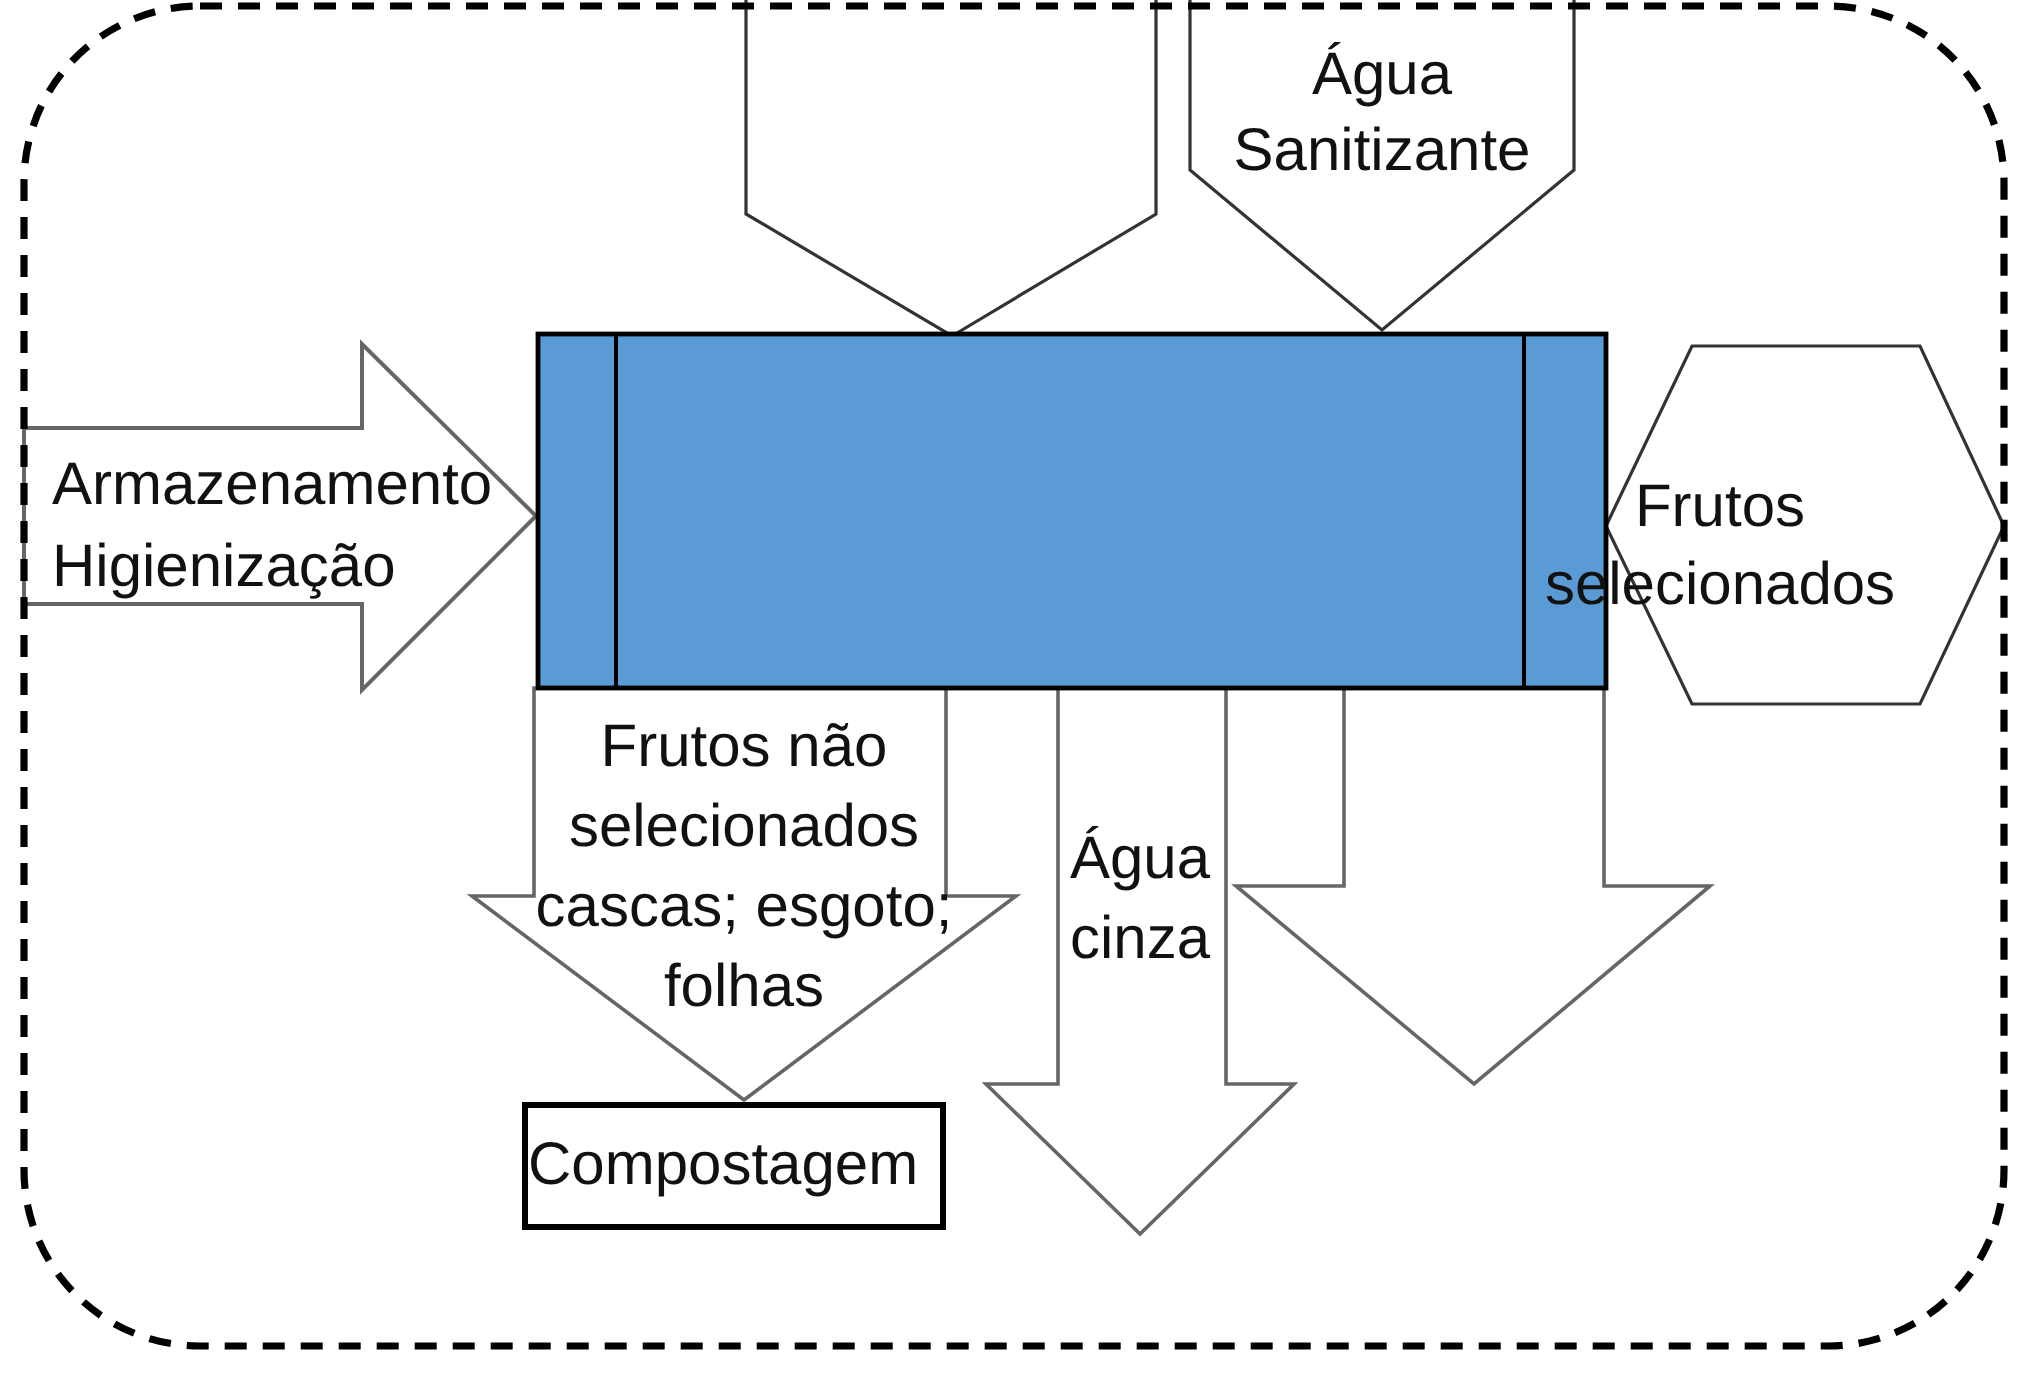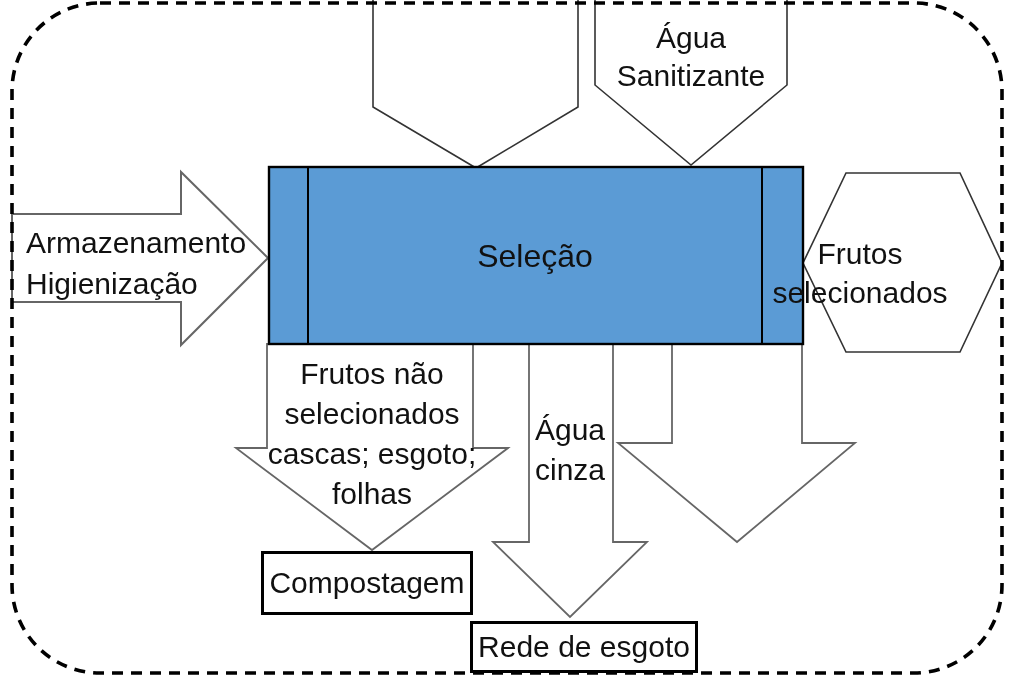--- a/index.html
+++ b/index.html
@@ -55,21 +55,20 @@
   #lbl-geracao {
     left: 633px; top: 371px; width: 210px; font-size: 30px;
   }
   .target-box {
     position: absolute;
     box-sizing: border-box;
     background: #ffffff;
     border: 3px solid #000000;
     display: flex;
     align-items: center;
-    justify-content: center;
     font-size: 30px;
     color: #111111;
   }
   #box-compostagem {
     left: 261px; top: 551px; width: 212px; height: 64px;
   }
   #box-rede-esgoto {
     left: 470px; top: 621px; width: 228px; height: 52px;
   }
 </style>
@@ -97,32 +96,28 @@
     <rect x="269" y="167" width="534" height="177" fill="#5b9bd5" stroke="#000000" stroke-width="2.4"></rect>
     <line x1="308" y1="167" x2="308" y2="344" stroke="#000000" stroke-width="2"></line>
     <line x1="762" y1="167" x2="762" y2="344" stroke="#000000" stroke-width="2"></line>
 
     <rect x="12" y="3" width="990" height="670" rx="88" ry="88" fill="none" stroke="#000000" stroke-width="3.6" stroke-dasharray="11 8"></rect>
   </svg>
 
   <div class="target-box" id="box-compostagem">
     <span>Compostagem</span>
   </div>
-  <div class="target-box" id="box-rede-esgoto">
-    <span>Rede de esgoto</span>
-  </div>
 
   <div class="label" id="lbl-armazenamento">Armazenamento
 Higienização</div>
 
 
   <div class="label" id="lbl-agua-sanitizante">Água
 Sanitizante</div>
 
-  <div class="label" id="lbl-selecao">Seleção</div>
 
   <div class="label" id="lbl-frutos-selecionados">Frutos
 selecionados</div>
 
   <div class="label" id="lbl-frutos-nao">Frutos não
 selecionados
 cascas; esgoto;
 folhas</div>
 
   <div class="label" id="lbl-agua-cinza">Água

